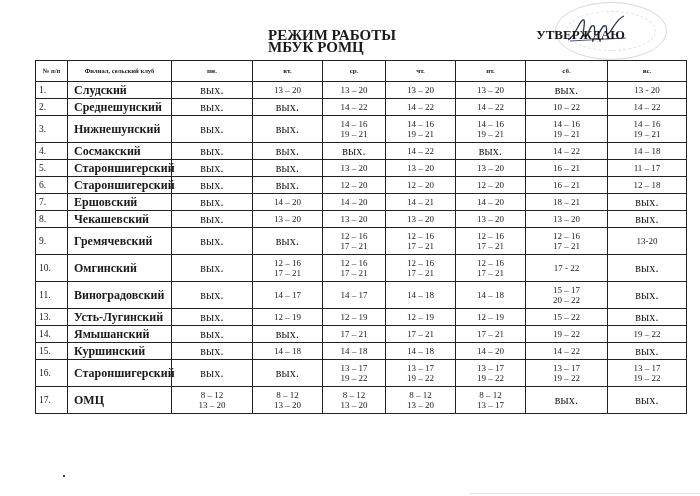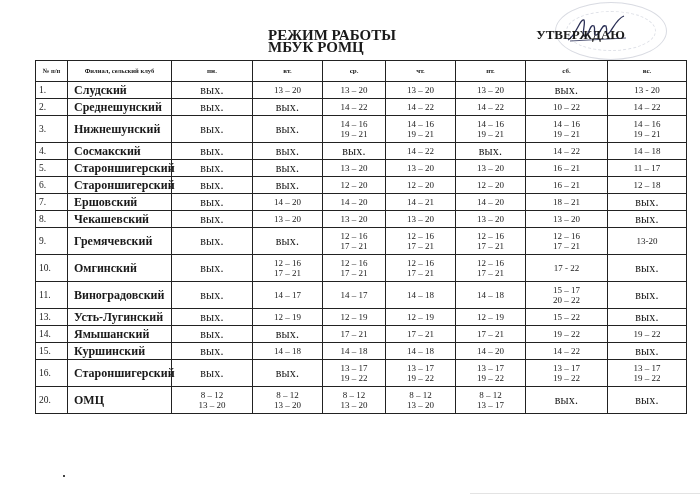--- a/index.html
+++ b/index.html
@@ -458,21 +458,21 @@
         <td>
           <span class="line">13 – 17</span>
           <span class="line">19 – 22</span>
         </td>
         <td>
           <span class="line">13 – 17</span>
           <span class="line">19 – 22</span>
         </td>
       </tr>
       <tr class="r2">
-        <td class="num">20.</td>
+        <td class="num">17.</td>
         <td class="club">ОМЦ</td>
         <td>
           <span class="line">8 – 12</span>
           <span class="line">13 – 20</span>
         </td>
         <td>
           <span class="line">8 – 12</span>
           <span class="line">13 – 20</span>
         </td>
         <td>

